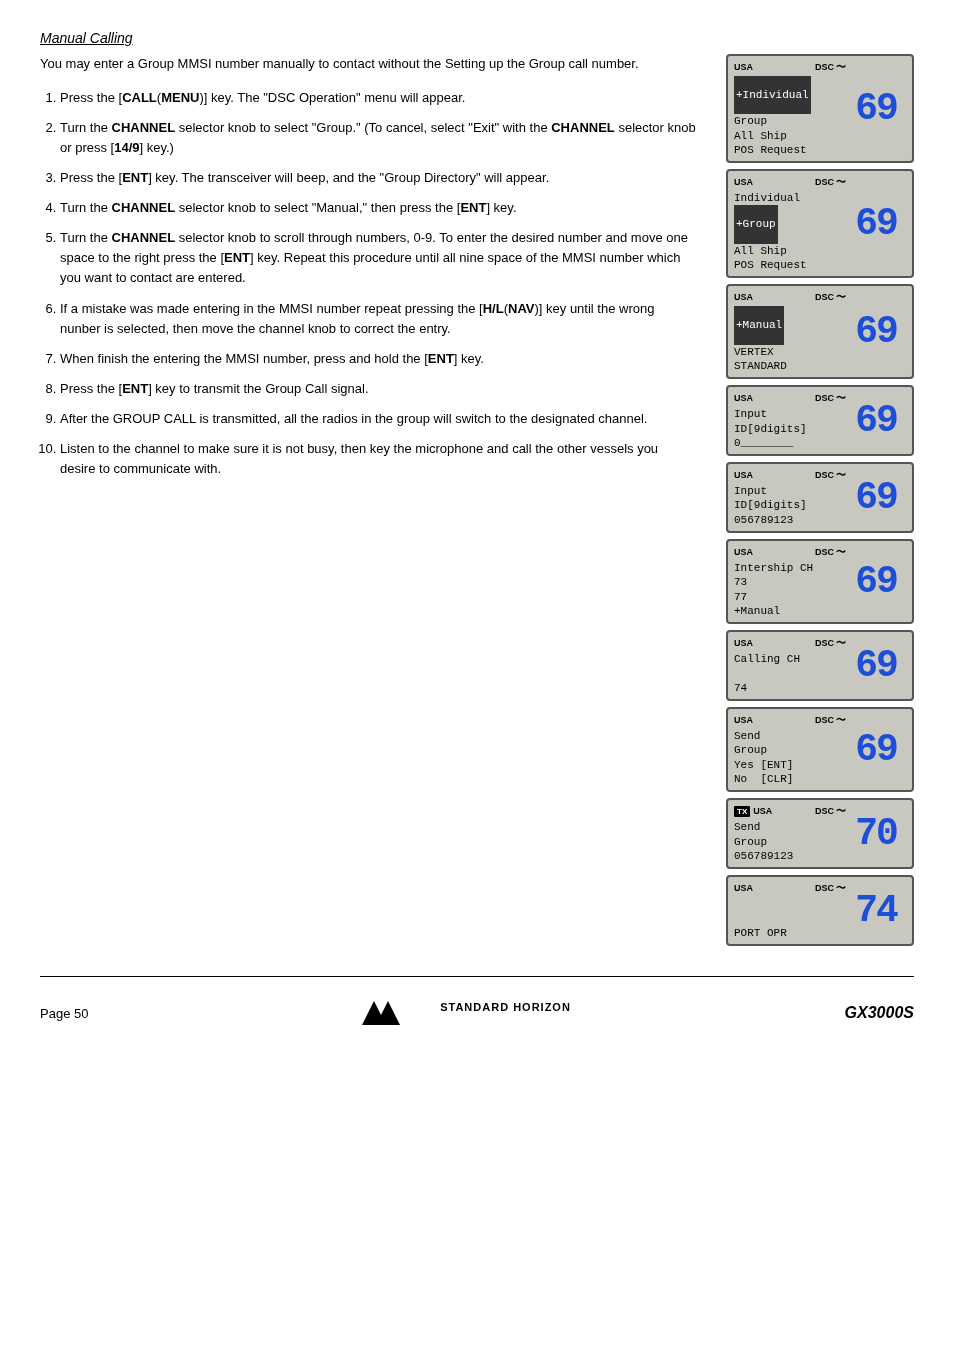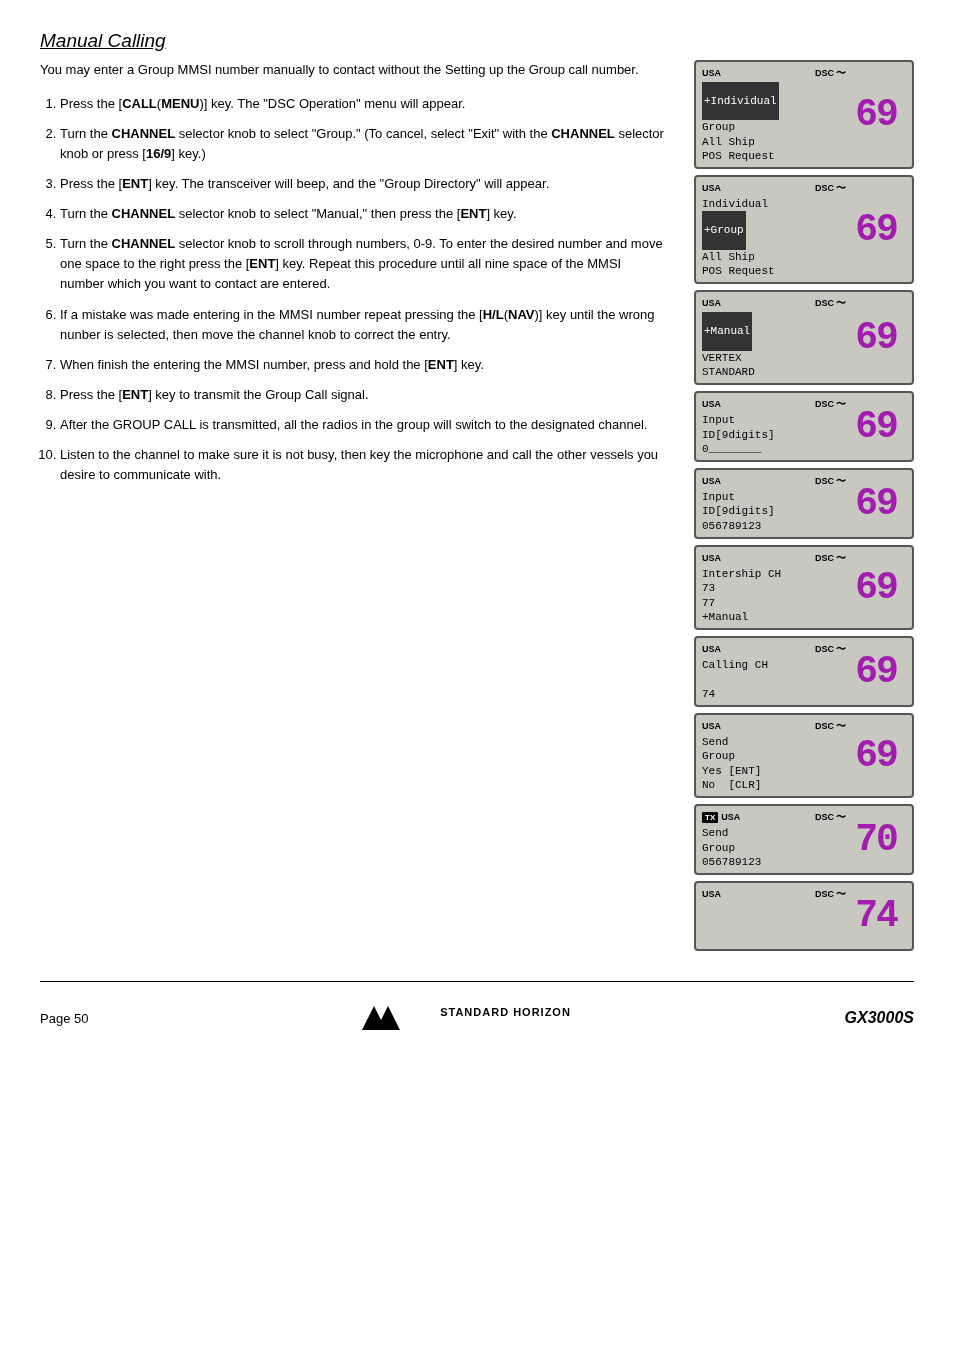--- a/index.html
+++ b/index.html
@@ -18,31 +18,31 @@
       flex-direction: row;
       gap: 20px;
     }
 
     .left-column {
       flex: 1;
       padding-right: 10px;
     }
 
     .right-column {
-      width: 220px;
+      width: 188px;
       flex-shrink: 0;
       display: flex;
       flex-direction: column;
       gap: 6px;
     }
 
     .section-title {
       font-style: italic;
       text-decoration: underline;
-      font-size: 19px;
+      font-size: 14px;
       margin-bottom: 8px;
     }
 
     .intro-text {
       font-size: 13px;
       margin-bottom: 14px;
       line-height: 1.5;
     }
 
     ol {
@@ -118,21 +118,21 @@
       font-size: 11px;
       font-family: 'Courier New', monospace;
       line-height: 1.3;
       color: #000;
     }
 
     .lcd-big-number {
       font-family: 'Courier New', monospace;
       font-size: 38px;
       font-weight: bold;
-      color: #a21caf;
+      color: #1d4ed8;
       line-height: 1;
       letter-spacing: -2px;
     }
 
     .selected-item {
       background: #333;
       color: #fff;
       padding: 12px 2px;
       display: inline-block;
     }
@@ -171,21 +171,21 @@
   <div class="left-column">
     <p class="intro-text">You may enter a Group MMSI number manually to contact without the Setting up the Group call number.</p>
 
     <ol>
 
       <li>
         Press the [<strong>CALL</strong>(<strong>MENU</strong>)] key. The "DSC Operation" menu will appear.
       </li>
 
       <li>
-        Turn the <strong>CHANNEL</strong> selector knob to select "Group." (To cancel, select "Exit" with the <strong>CHANNEL</strong> selector knob or press [<strong>16/9</strong>] key.)
+        Turn the <strong>CHANNEL</strong> selector knob to select "Group." (To cancel, select "Exit" with the <strong>CHANNEL</strong> selector knob or press [<strong>14/9</strong>] key.)
       </li>
 
       <li>
         Press the [<strong>ENT</strong>] key. The transceiver will beep, and the "Group Directory" will appear.
       </li>
 
       <li>
         Turn the <strong>CHANNEL</strong> selector knob to select "Manual," then press the [<strong>ENT</strong>] key.
       </li>
 
@@ -405,20 +405,25 @@
     </div>
 
     <div class="lcd-panel">
       <div class="lcd-left">
         <div class="lcd-header">
           <span>USA</span>
           <div class="lcd-dsc">
             <span>DSC</span>
             <span class="dsc-wave">〜</span>
           </div>
+        </div>
+        <div class="lcd-body">
+          <div>&nbsp;</div>
+          <div>&nbsp;</div>
+          <div>PORT OPR</div>
         </div>
       </div>
       <div class="lcd-right">
         <span class="lcd-big-number">74</span>
       </div>
     </div>
 
   </div>
 </div>
 

